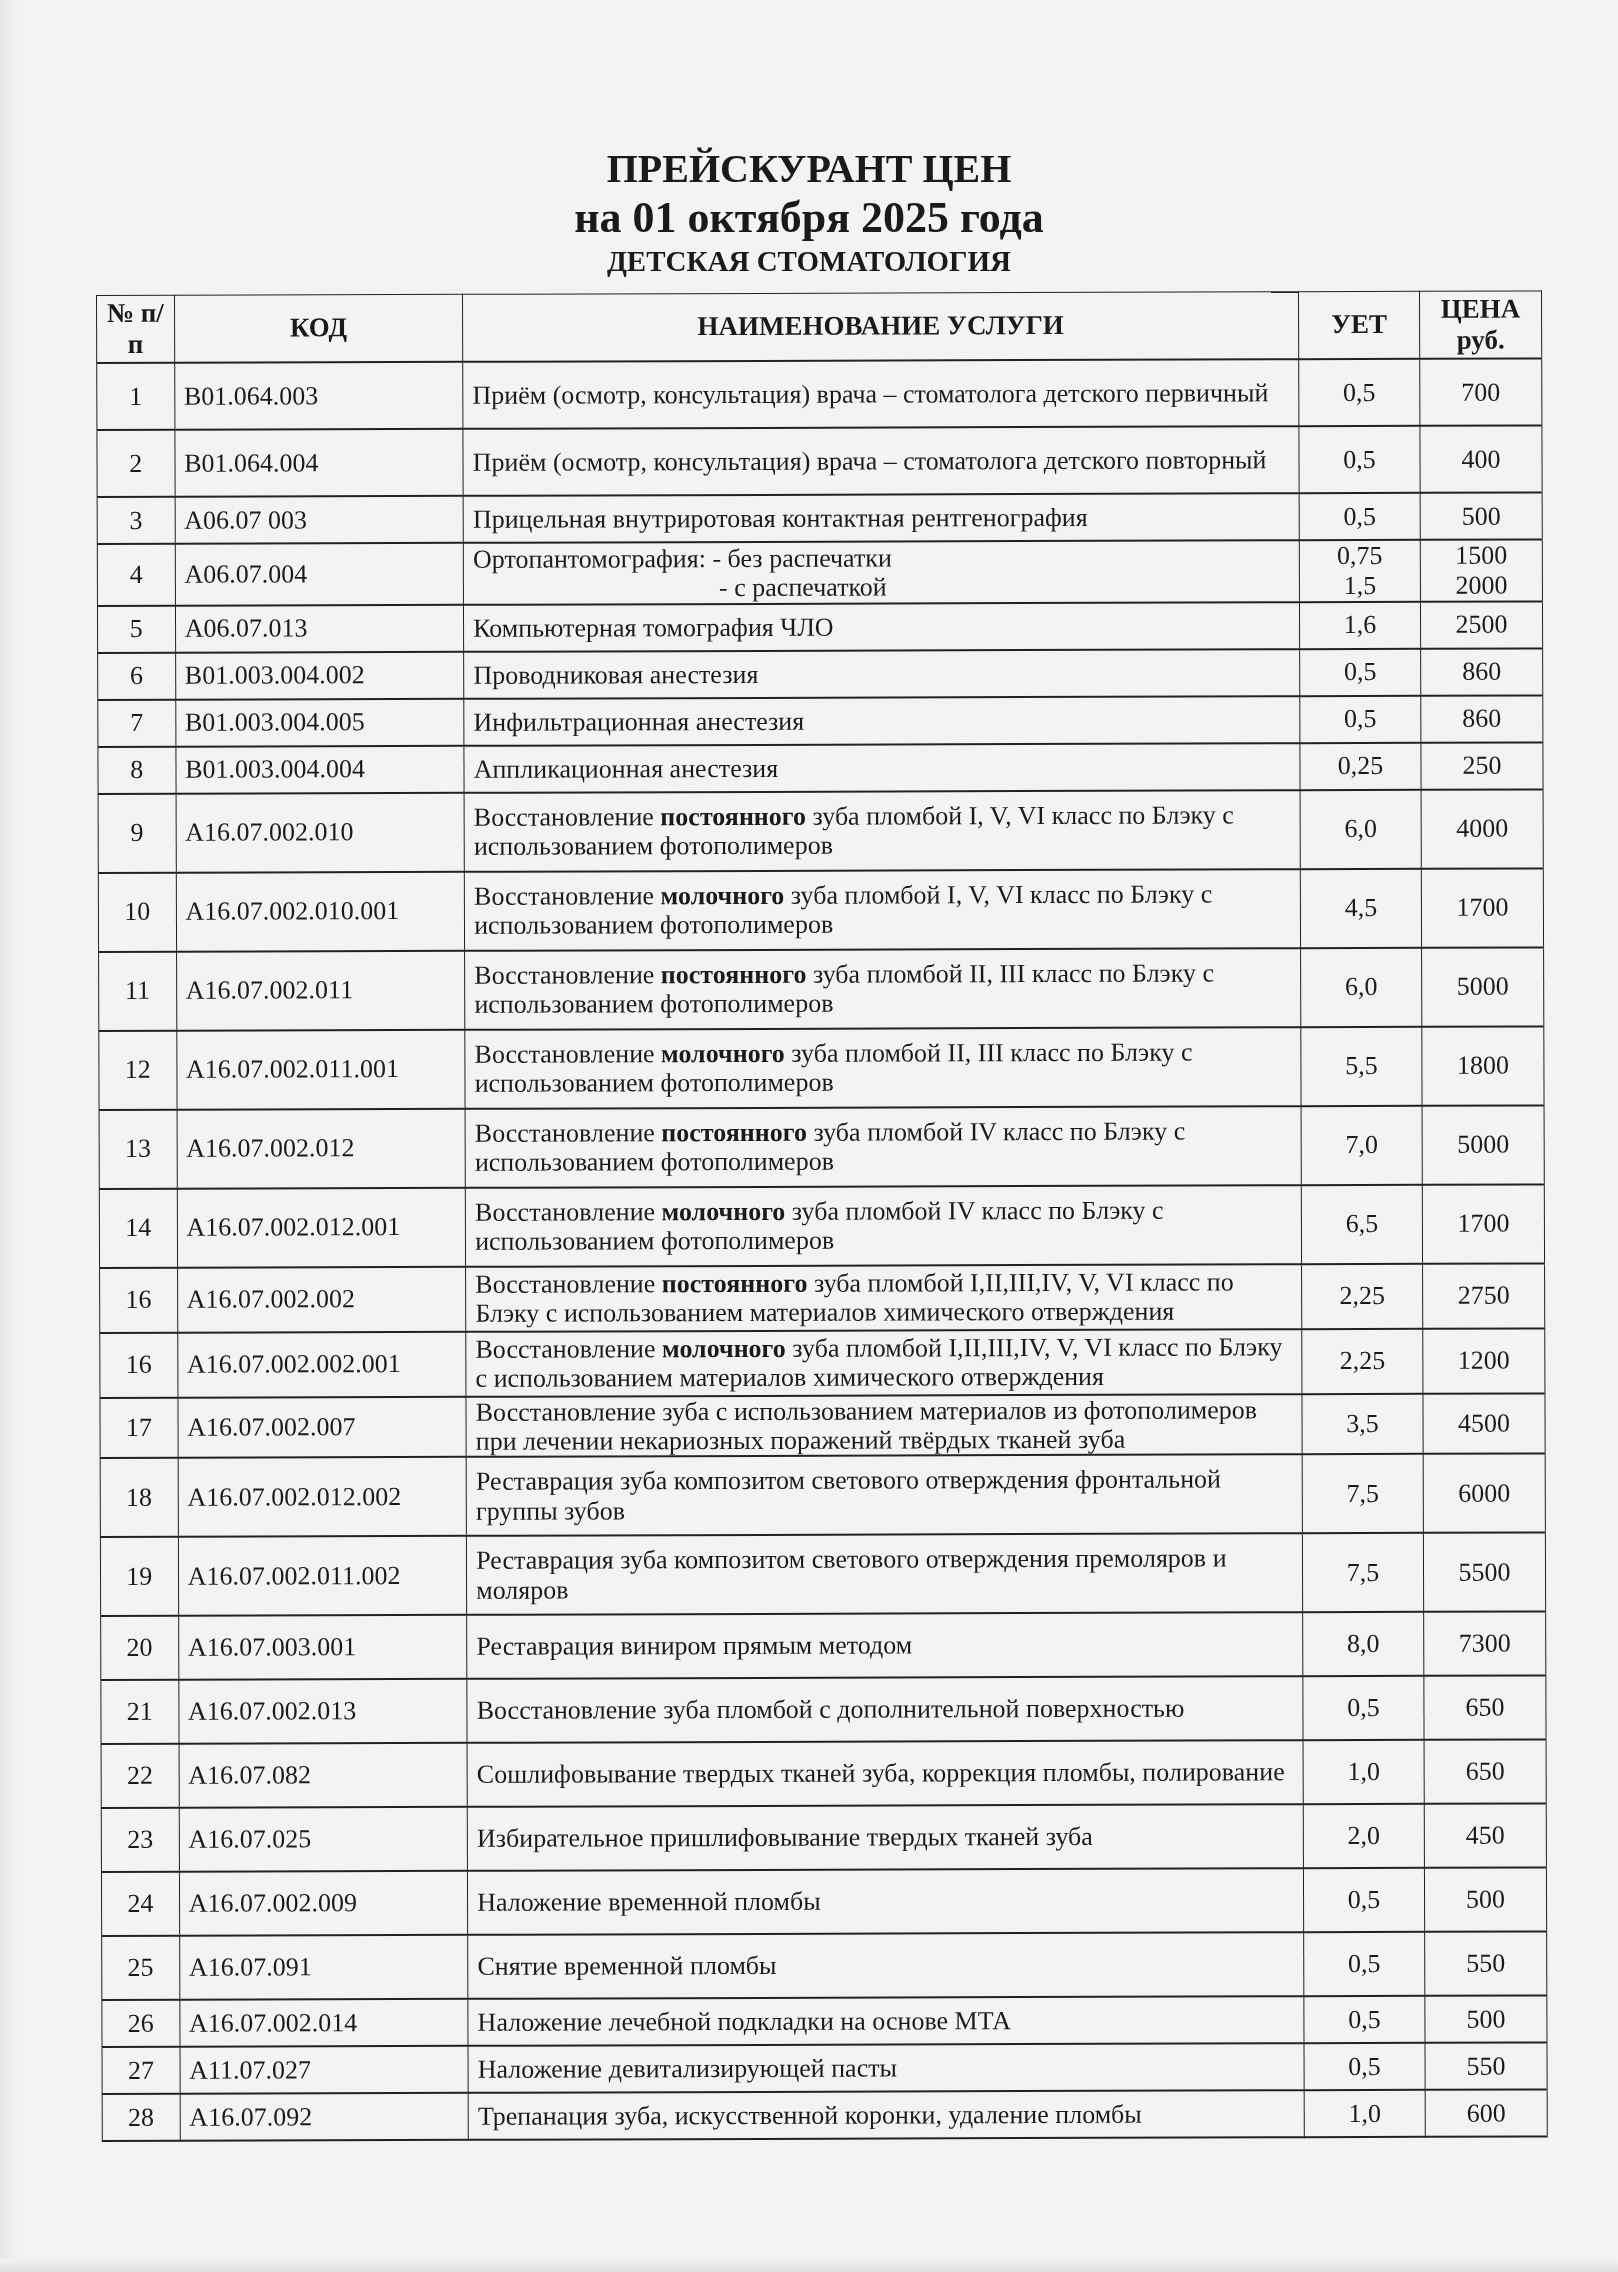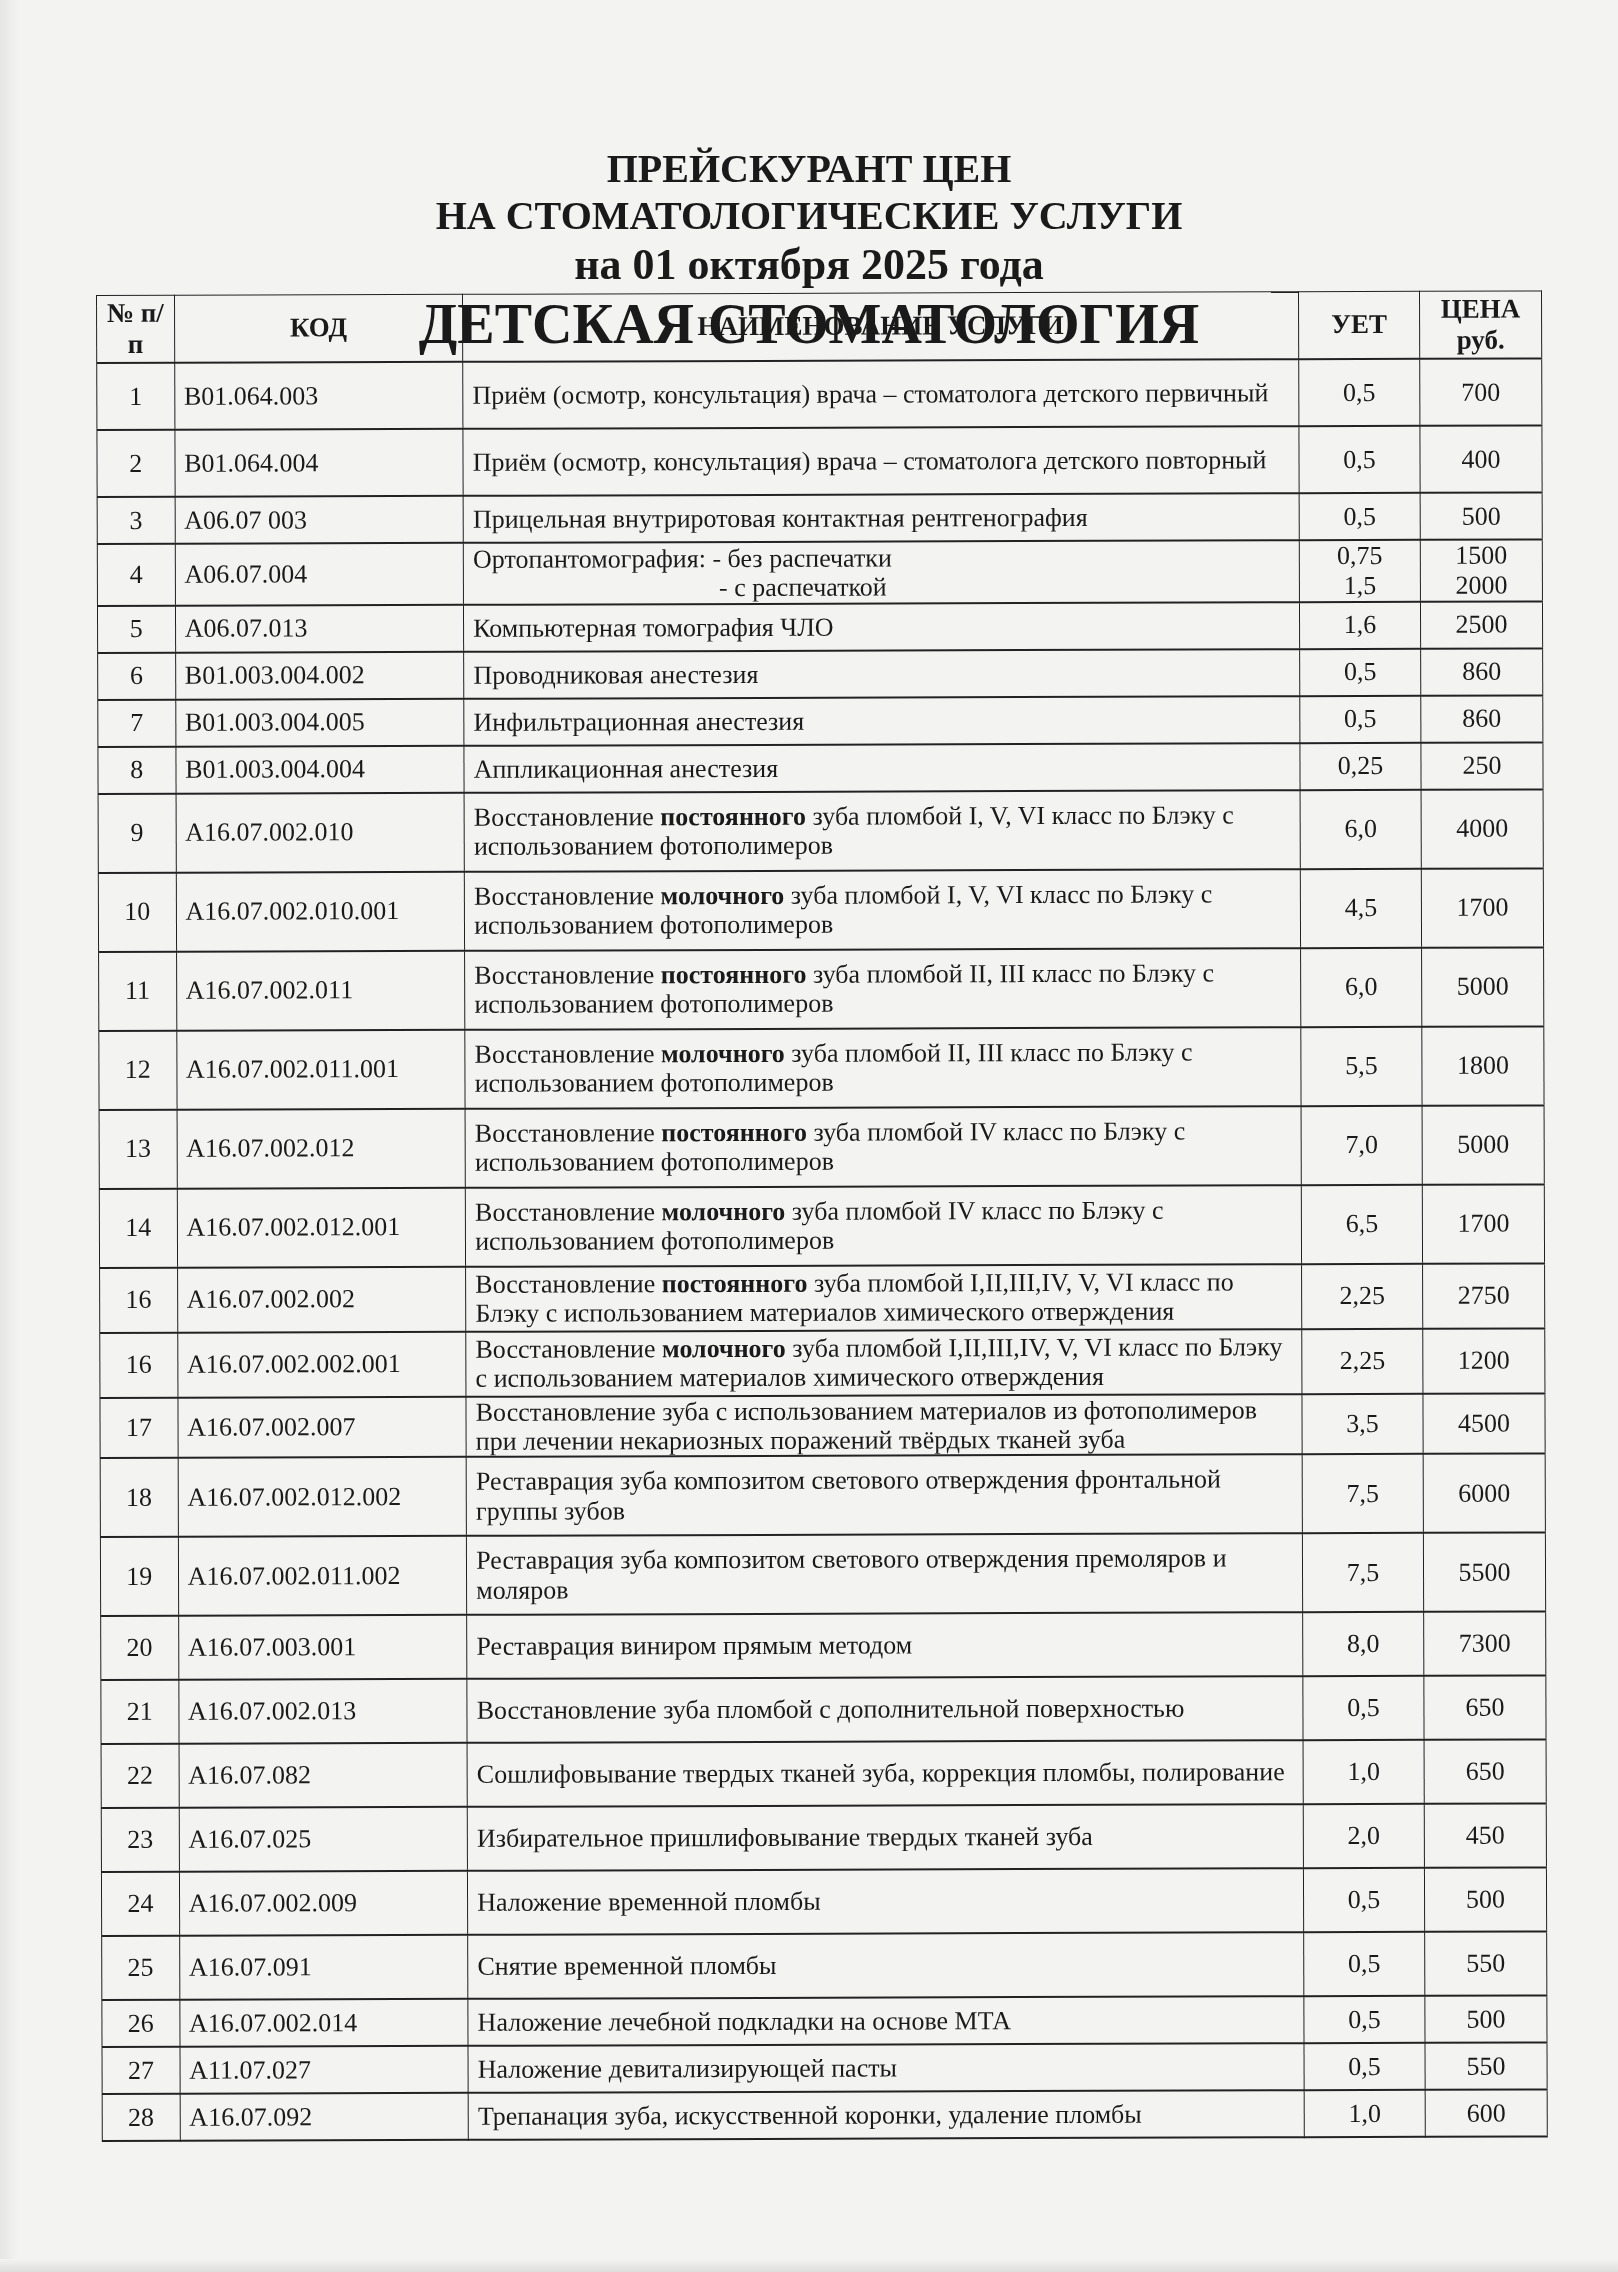--- a/index.html
+++ b/index.html
@@ -21,21 +21,21 @@
     }
     .title-block {
       position: absolute; left: 0; right: 0; top: 97px;
       text-align: center;
       font-weight: bold;
       line-height: 1.18;
       margin-top: 48px;
     }
     .title-line { display: block; font-size: 40px; letter-spacing: 0px; }
     .title-line.date { font-size: 44px; }
-    .title-line.section { font-size: 56px; }
+    .title-line.section { font-size: 29px; }
 
     table.price {
       position: absolute;
       left: 96px; top: 295px;
       width: 1446px;
       border-collapse: collapse;
       transform: rotate(-0.18deg);
       transform-origin: left top;
       font-size: 26px;
     }
@@ -65,21 +65,20 @@
     b.kw { font-weight: bold; }
   </style>
 </head>
 <body>
 
 <div class="page-edge-left"></div>
 <div class="page-edge-bottom"></div>
 
 <div class="title-block">
   <span class="title-line">ПРЕЙСКУРАНТ ЦЕН</span>
-  <span class="title-line">НА СТОМАТОЛОГИЧЕСКИЕ УСЛУГИ</span>
   <span class="title-line date">на 01 октября 2025 года</span>
   <span class="title-line section">ДЕТСКАЯ СТОМАТОЛОГИЯ</span>
 </div>
 
 <table class="price">
   <thead>
     <tr>
       <th class="col-num">
         <span class="stack">№</span>
         <span class="stack">п/п</span>

